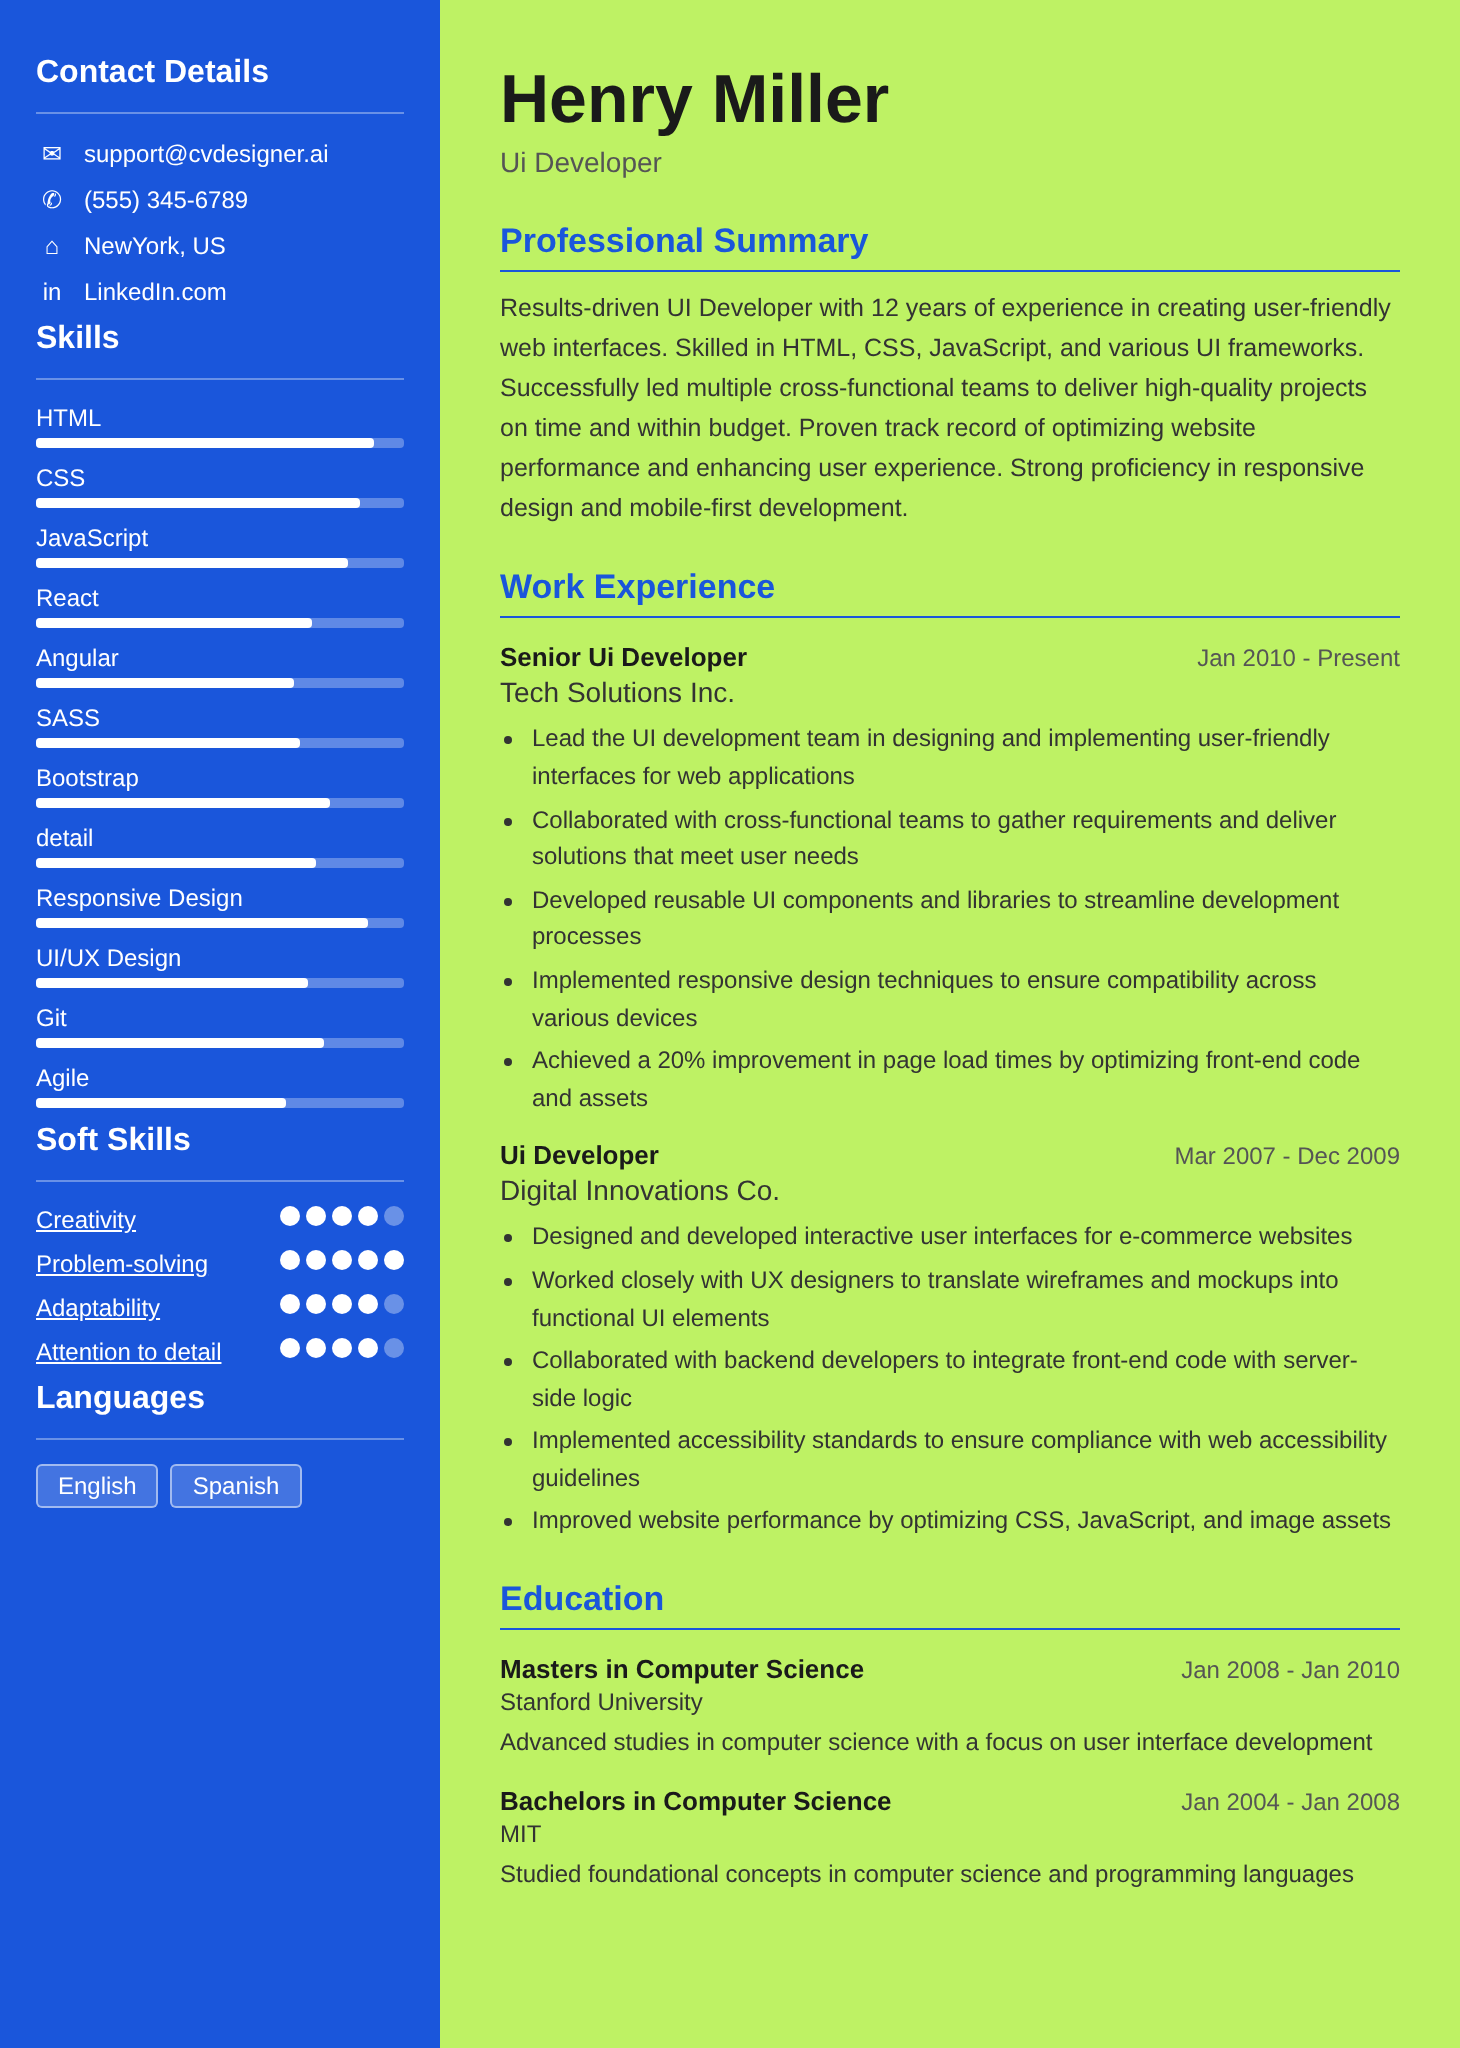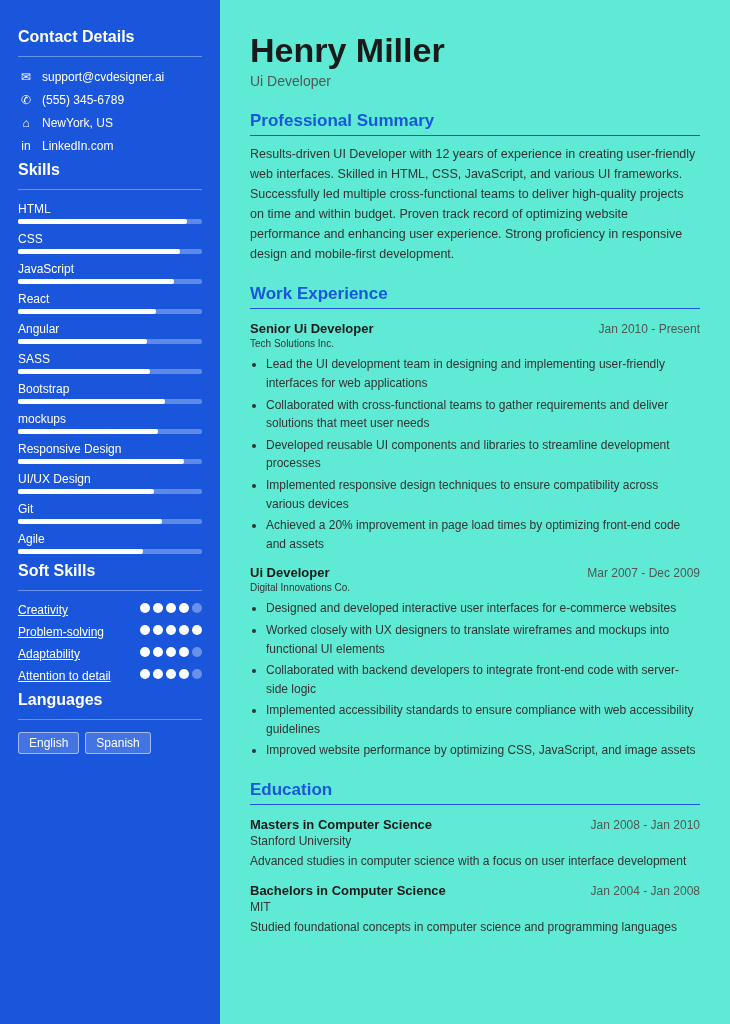--- a/index.html
+++ b/index.html
@@ -9,21 +9,21 @@
       color: #333;
       background: #f0f0f0;
       display: flex;
       justify-content: center;
       align-items: flex-start;
     }
     .resume-wrapper {
       width: 730px;
       min-height: 1024px;
       display: flex;
-      background: #5eead4;
+      background: #bef264;
       box-shadow: 0 2px 12px rgba(0,0,0,0.15);
     }
     
     .sidebar {
       width: 220px;
       min-width: 220px;
       background: #1a56db;
       color: #fff;
       padding: 28px 18px 28px 18px;
       display: flex;
@@ -157,21 +157,21 @@
     
     .job-block { margin-top: 12px; }
     .job-header {
       display: flex;
       justify-content: space-between;
       align-items: baseline;
       margin-bottom: 2px;
     }
     .job-title { font-size: 13px; font-weight: 700; color: #1a1a1a; }
     .job-date { font-size: 12px; color: #555; white-space: nowrap; }
-    .job-company { font-size: 10px; color: #333; margin-bottom: 6px; }
+    .job-company { font-size: 14px; color: #333; margin-bottom: 6px; }
     .job-bullets { padding-left: 16px; margin-top: 4px; }
     .job-bullets li {
       font-size: 12px;
       color: #333;
       line-height: 1.55;
       margin-bottom: 3px;
     }
     
     .edu-block { margin-top: 12px; }
     .edu-header {
@@ -255,21 +255,21 @@
         <div class="skill-bar-fill" style="width:72%"></div>
       </div>
     </div>
           <div class="skill-item">
       <div class="skill-name">Bootstrap</div>
       <div class="skill-bar-bg">
         <div class="skill-bar-fill" style="width:80%"></div>
       </div>
     </div>
           <div class="skill-item">
-      <div class="skill-name">mockups</div>
+      <div class="skill-name">detail</div>
       <div class="skill-bar-bg">
         <div class="skill-bar-fill" style="width:76%"></div>
       </div>
     </div>
           <div class="skill-item">
       <div class="skill-name">Responsive Design</div>
       <div class="skill-bar-bg">
         <div class="skill-bar-fill" style="width:90%"></div>
       </div>
     </div>

